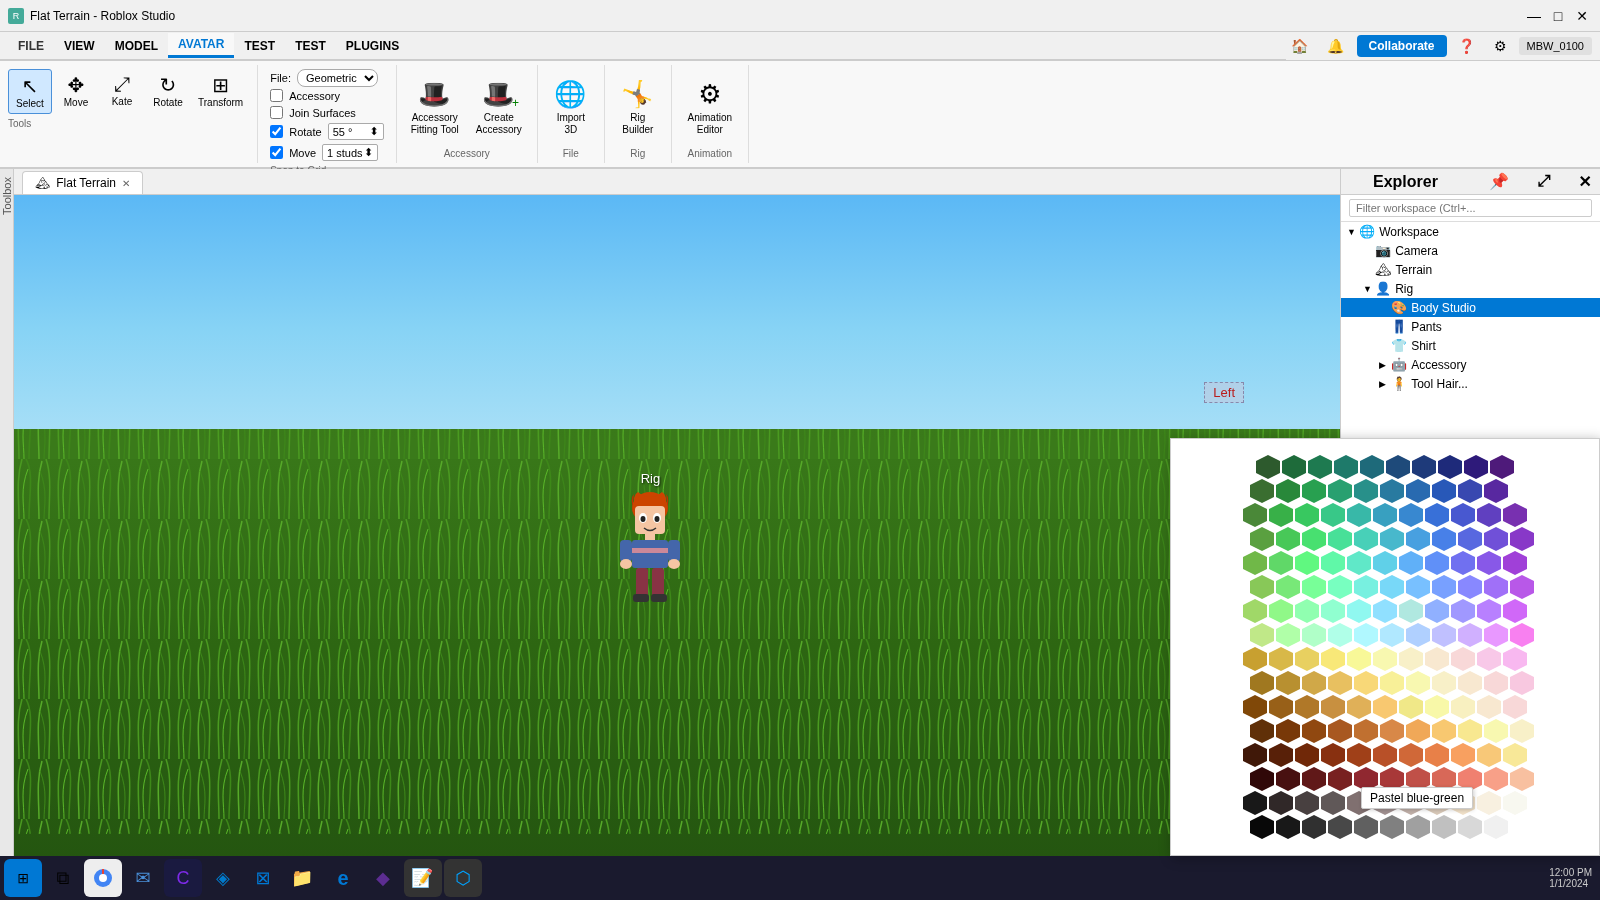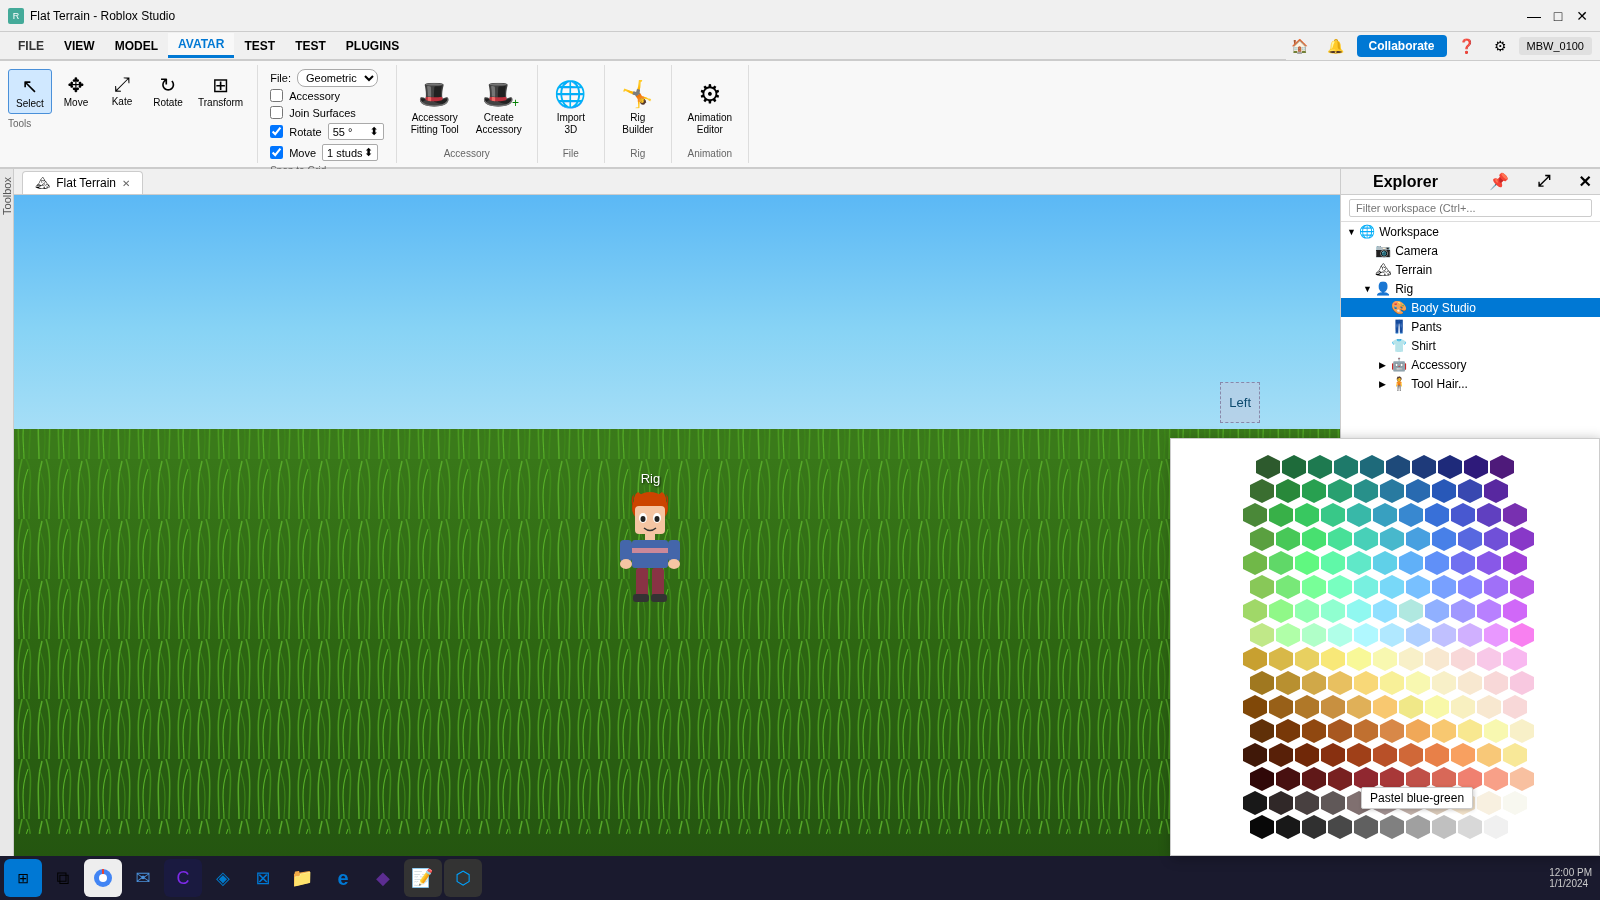--- a/index.html
+++ b/index.html
@@ -207,26 +207,26 @@
       align-items: center;
     }
     .char-label { color: white; font-size: 13px; text-shadow: 1px 1px 2px rgba(0,0,0,0.8); margin-bottom: 4px; }
 
     
     .char-body { width: 80px; height: 120px; }
 
     
     .left-marker {
       position: absolute;
-      right: 80px;
+      right: 96px;
       top: 28%;
-      color: #0c4a6e;
+      color: #b91c1c;
       font-size: 13px;
       border: 1px dashed #88a;
-      padding: 12px 8px;
+      padding: 2px 8px;
       background: rgba(200,200,220,0.5);
     }
 
     
     #cmdbar {
       height: 36px;
       background: white;
       border-top: 1px solid #ccc;
       display: flex;
       align-items: center;

